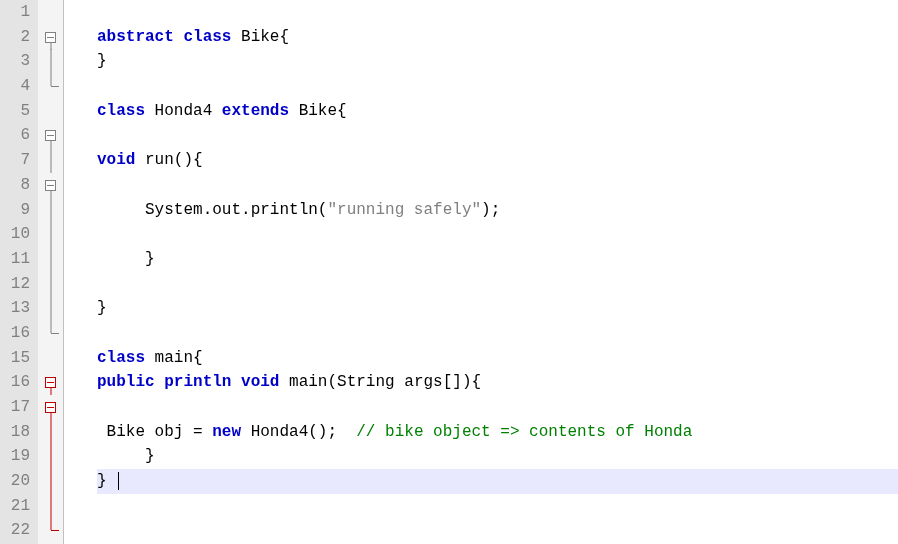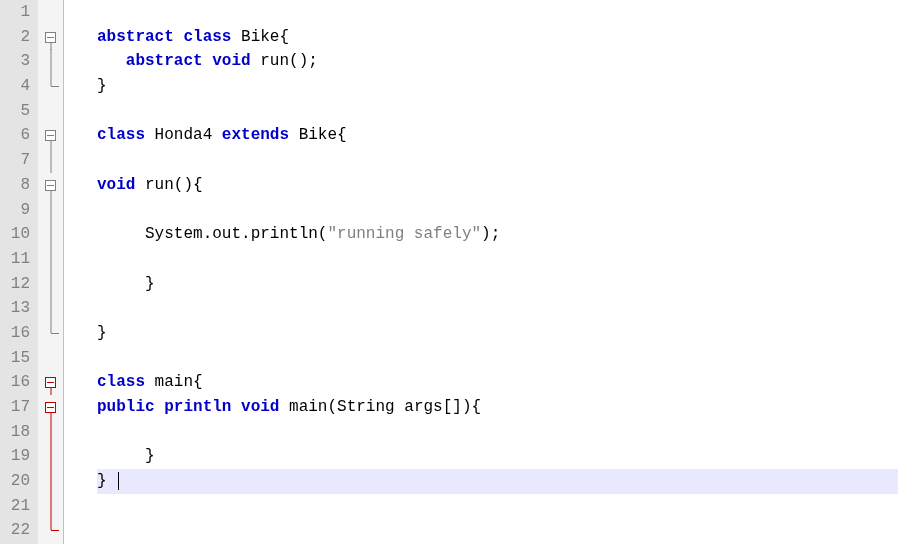--- a/index.html
+++ b/index.html
@@ -202,33 +202,33 @@
       </div>
     <div class="fold-cell">
         <div class="vline red" style="top:0;height:12px;"></div>
         <div class="hcap red" style="top:12px;"></div>
       </div>
   </div>
 
   <div class="code-area">
     <div class="row"></div>
     <div class="row"><span class="kw">abstract</span><span class="txt"> </span><span class="kw">class</span><span class="txt"> Bike{</span></div>
-    <div class="row"><span class="txt">   </span><span class="kw">abstract</span><span class="txt"> </span><span class="kw">void</span><span class="txt"> run();</span></div>
     <div class="row"><span class="txt">}</span></div>
     <div class="row"></div>
     <div class="row"><span class="kw">class</span><span class="txt"> Honda4 </span><span class="kw">extends</span><span class="txt"> Bike{</span></div>
     <div class="row"></div>
     <div class="row"><span class="kw">void</span><span class="txt"> run(){</span></div>
     <div class="row"></div>
     <div class="row"><span class="txt">     </span><span class="txt">System.out.println(</span><span class="str">"running safely"</span><span class="txt">);</span></div>
     <div class="row"></div>
     <div class="row"><span class="txt">     </span><span class="txt">}</span></div>
     <div class="row"></div>
     <div class="row"><span class="txt">}</span></div>
     <div class="row"></div>
     <div class="row"><span class="kw">class</span><span class="txt"> main{</span></div>
     <div class="row"><span class="kw">public</span><span class="txt"> </span><span class="kw">println</span><span class="txt"> </span><span class="kw">void</span><span class="txt"> main(String args[]){</span></div>
     <div class="row"></div>
+    <div class="row"><span class="txt"> </span><span class="txt">Bike obj = </span><span class="kw">new</span><span class="txt"> Honda4();  </span><span class="cmt">// bike object =&gt; contents of Honda</span></div>
     <div class="row"><span class="txt">     </span><span class="txt">}</span></div>
     <div class="row highlight"><span class="txt">} </span><span class="cursor"></span></div>
   </div>
 
 </div>
 
 </body></html>

